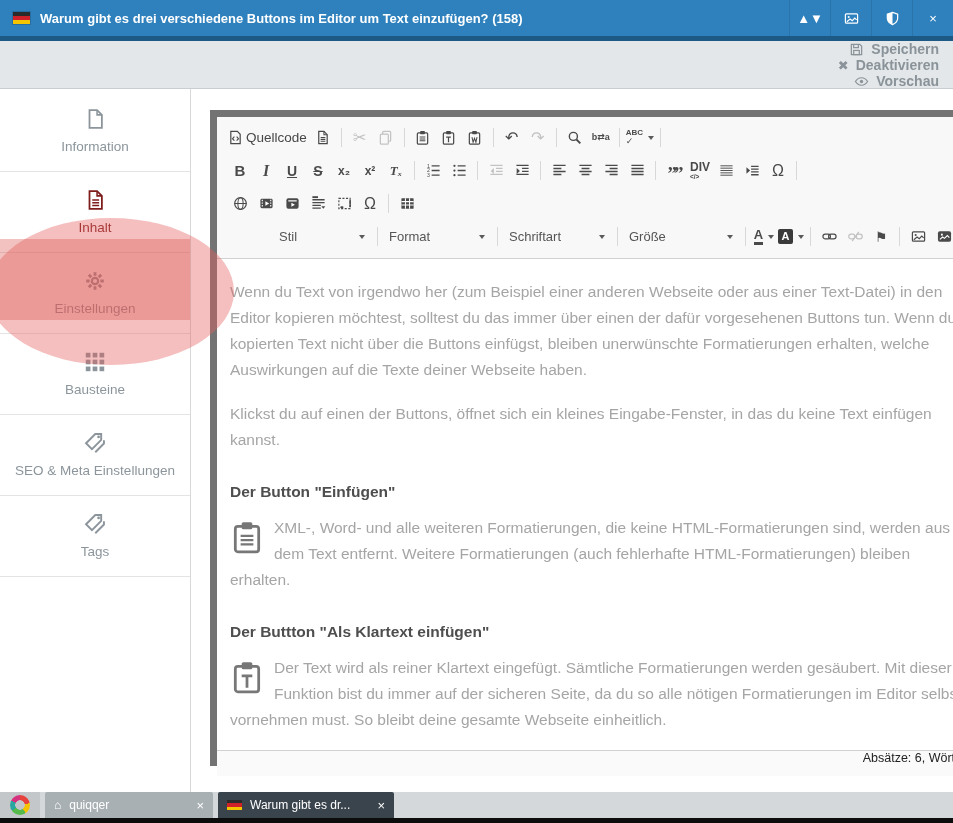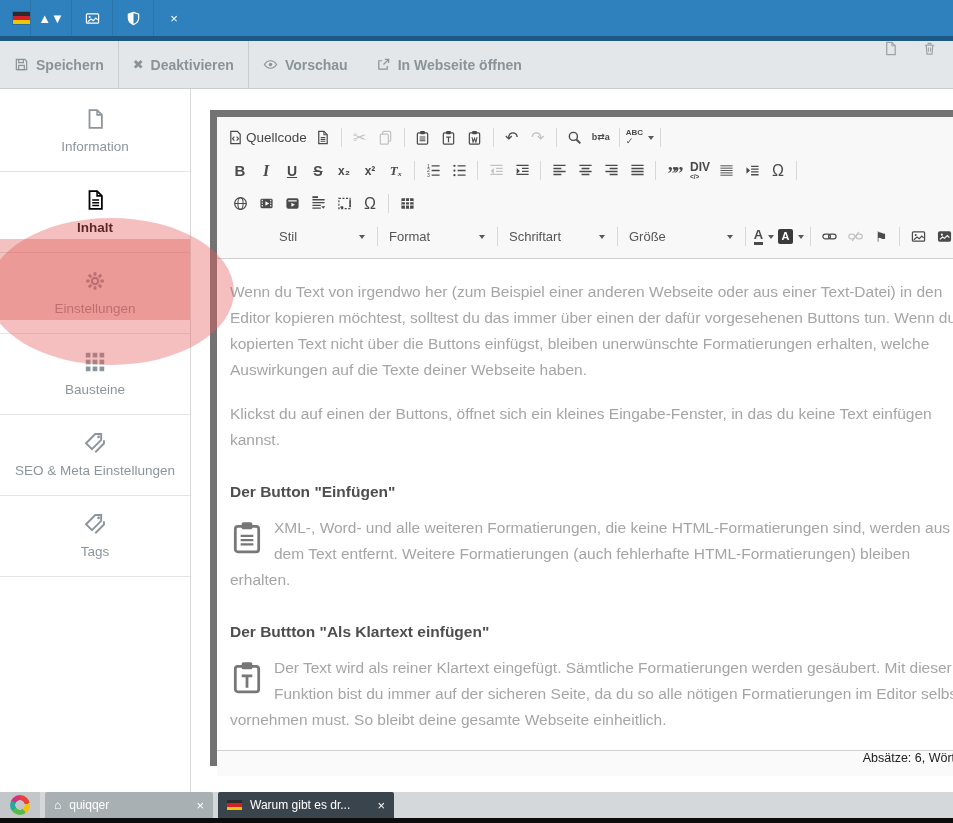--- a/index.html
+++ b/index.html
@@ -11,34 +11,34 @@
      background:linear-gradient(#2b2b2b 0 33%,#cf2127 33% 66%,#f5c400 66% 100%);box-shadow:0 0 0 1px rgba(0,0,0,.15);}
   .titlebar .wtitle{color:#fff;font-size:13px;font-weight:bold;margin-left:10px;white-space:nowrap;overflow:hidden;flex:1;}
   .win-controls{display:flex;height:36px;flex:none;}
   .win-btn{width:40px;height:36px;display:flex;align-items:center;justify-content:center;color:#fff;border-left:1px solid #2a74a9;}
   .ig-updown{display:flex;flex-direction:column;align-items:center;font-size:6.5px;line-height:1.1;}
   .ig-updown::before{content:"▲";}.ig-updown::after{content:"▼";}
   .ig-close{font-size:17px;font-weight:400;line-height:1;}
   .darkstrip{position:absolute;left:0;top:36px;width:953px;height:5px;background:#1c5a85;}
   
   .actionbar{position:absolute;left:0;top:41px;width:953px;height:47px;background:#e3e7e9;border-bottom:1px solid #c8cdd0;
-     display:flex;align-items:flex-start;}
+     display:flex;align-items:flex-end;flex-direction:column;}
   .atb-btn{display:flex;align-items:center;gap:7px;color:#8a9399;font-size:14px;font-weight:600;padding:0 14px;height:100%;}
   .atb-sep{width:1px;align-self:stretch;background:#c9ced1;}
   .atb-right{margin-left:auto;display:flex;align-items:center;gap:24px;padding-right:16px;}
   .atb-rbtn{color:#9aa2a8;display:flex;}
   .ig-xsmall{font-size:11px;font-weight:700;}
   
   .main{position:absolute;left:0;top:89px;width:953px;height:703px;background:#fff;}
   .sidebar{position:absolute;left:0;top:0;width:190px;height:703px;border-right:1px solid #d9d9d9;background:#fff;}
   .sb-item{height:80px;border-bottom:1px solid #e4e4e4;display:flex;flex-direction:column;align-items:center;justify-content:center;gap:9px;
      color:#8b959b;font-size:13.5px;cursor:pointer;}
   .sb-item:first-child{margin-top:2px;}
   .sb-item .svgi{width:22px;height:22px;}
-  .sb-item.active{color:#000000;font-weight:bold;}
+  .sb-item.active{color:#7f1d1d;}
   .drag-notch{position:absolute;left:0;top:80px;width:5px;height:82px;background:#aab0b4;border-radius:0 3px 3px 0;}
   
   .red-band{position:absolute;left:0;top:150px;width:190px;height:81px;background:rgba(214,66,60,.32);z-index:50;pointer-events:none;}
   .red-ellipse{position:absolute;left:-12px;top:129px;width:246px;height:147px;border-radius:50%;background:rgba(228,96,92,.40);z-index:50;pointer-events:none;}
   
   .editor-panel{position:absolute;left:210px;top:21px;width:800px;height:656px;border:7px solid #737373;box-sizing:border-box;background:#ec4899;}
   .ck-toolbar{background:#f8f8f8;border-bottom:1px solid #d1d1d1;padding:4px 6px 5px;}
   .ck-row{display:flex;align-items:center;height:33px;padding-left:4px;}
   .ck-btn{min-width:24px;height:24px;display:inline-flex;align-items:center;justify-content:center;gap:3px;margin:0 1px;border-radius:2px;color:#4a4a4a;cursor:pointer;}
   .ck-btn.disabled{color:#c2c2c2;cursor:default;}
@@ -265,20 +265,21 @@
 <symbol id="sym-unlink" viewBox="0 0 16 16">
         <rect x="0.8" y="5.5" width="6.5" height="5" rx="2.5" fill="none" stroke="currentColor" stroke-width="1.3"></rect>
         <rect x="8.7" y="5.5" width="6.5" height="5" rx="2.5" fill="none" stroke="currentColor" stroke-width="1.3"></rect>
         <path d="M11.5 3l-7 10" stroke="currentColor" stroke-width="1.3" fill="none"></path>
       </symbol>
 </defs>
 </svg>
 
 <div class="titlebar">
   <span class="flag"></span>
+  <span class="wtitle">Warum gibt es drei verschiedene Buttons im Editor um Text einzufügen? (158)</span>
   <div class="win-controls" id="win-controls">
       <div class="win-btn">
         <span class="glyph ig-updown"></span>
       </div>
       <div class="win-btn">
         <svg class="svgi " viewBox="0 0 16 16">
           <use href="#sym-imgpic"></use>
         </svg>
       </div>
       <div class="win-btn">

